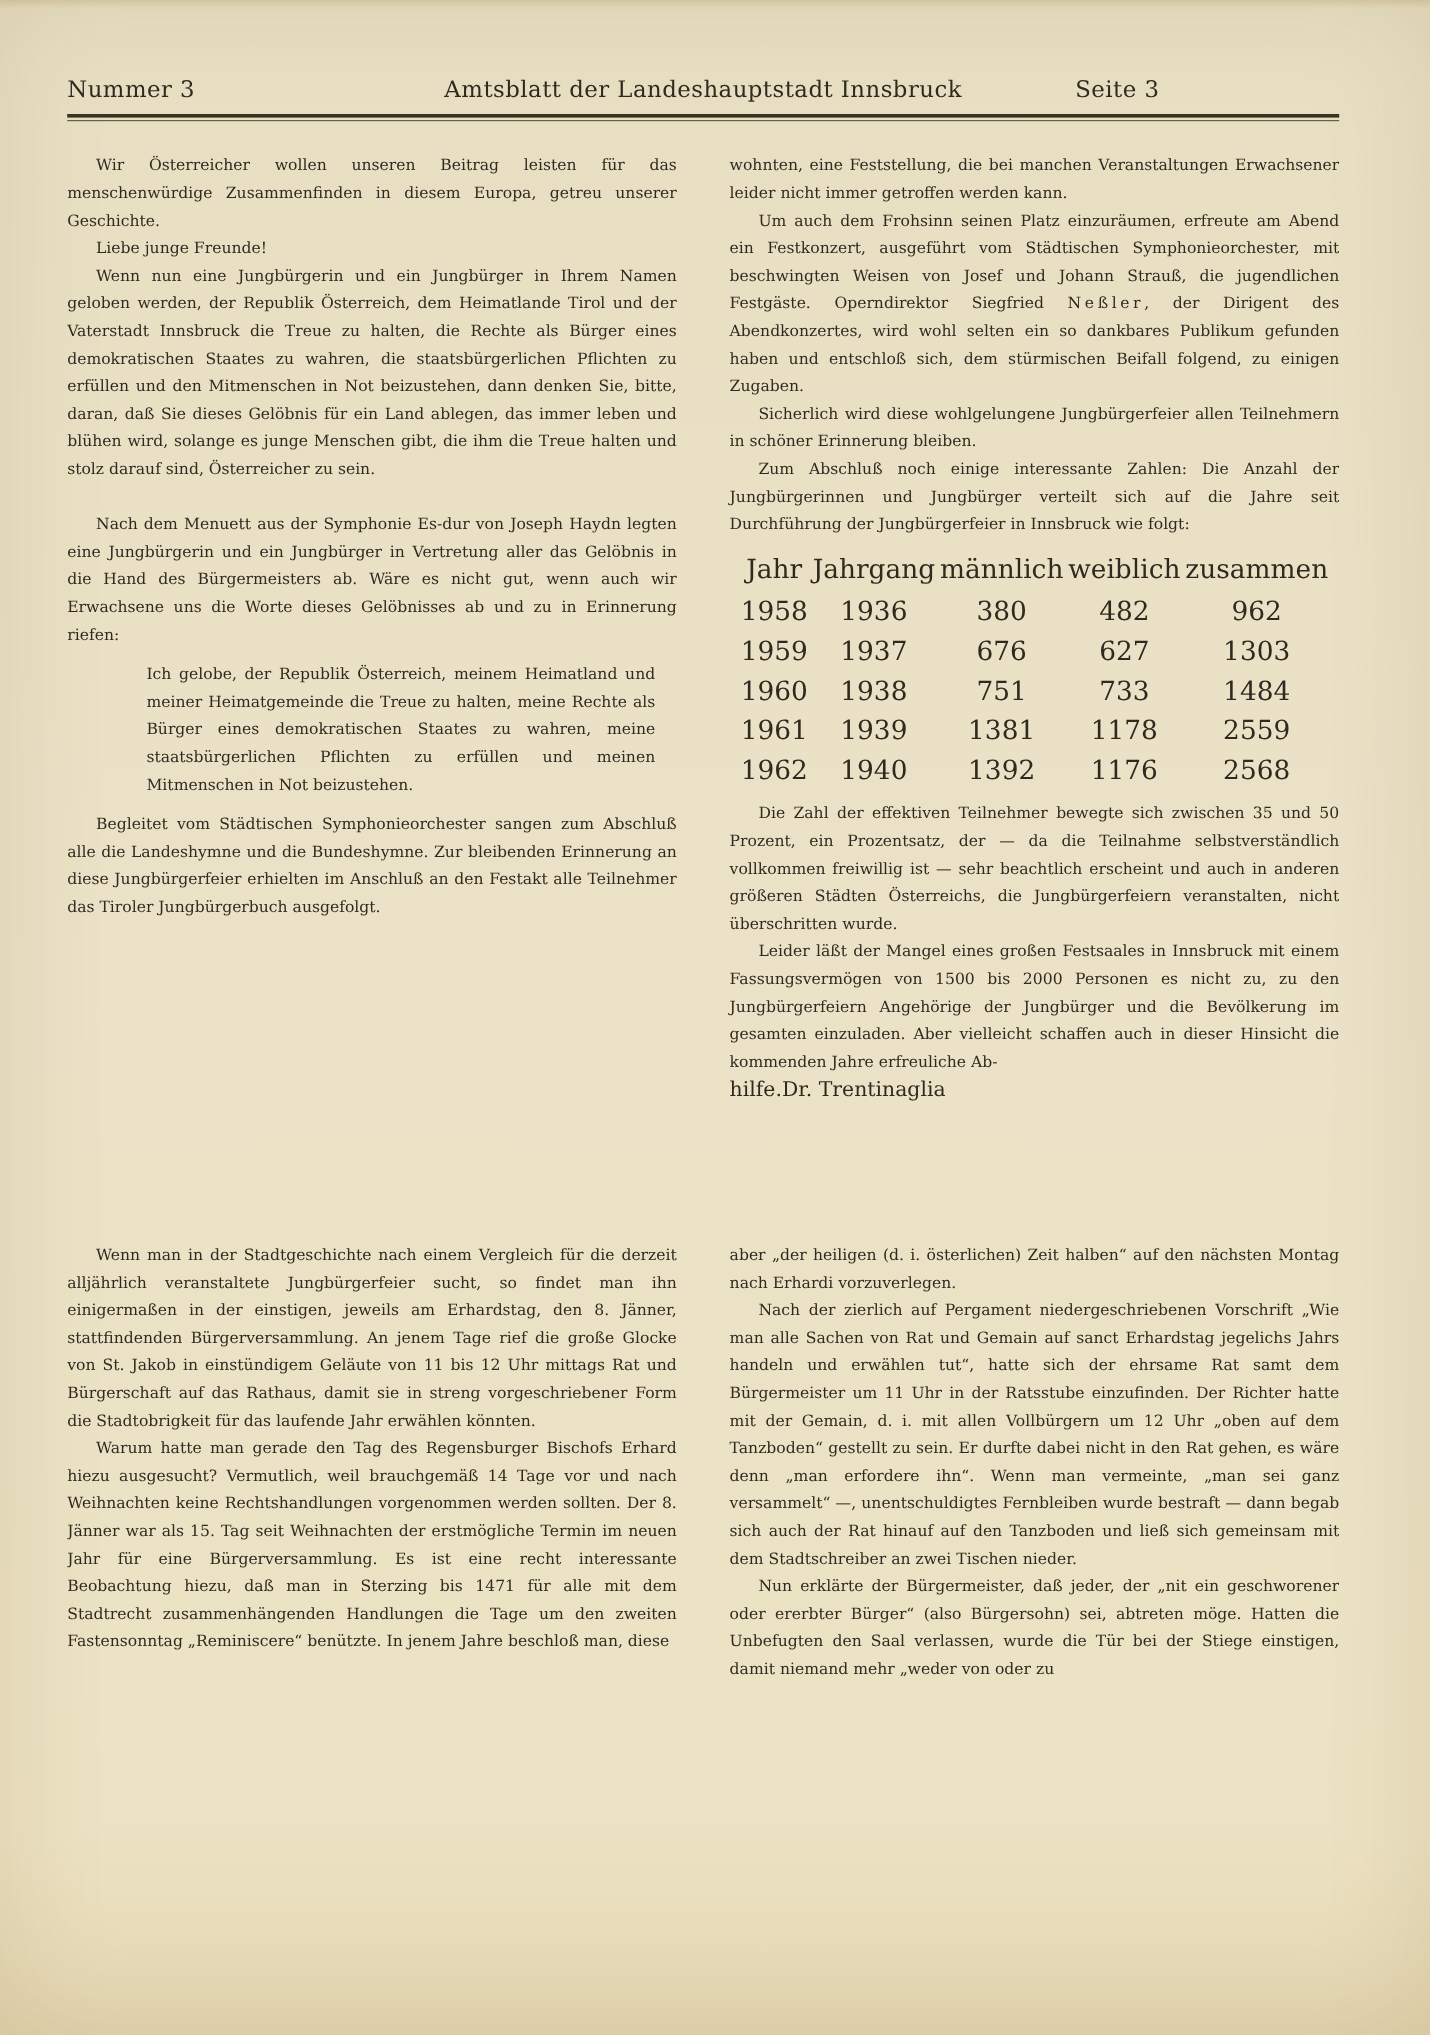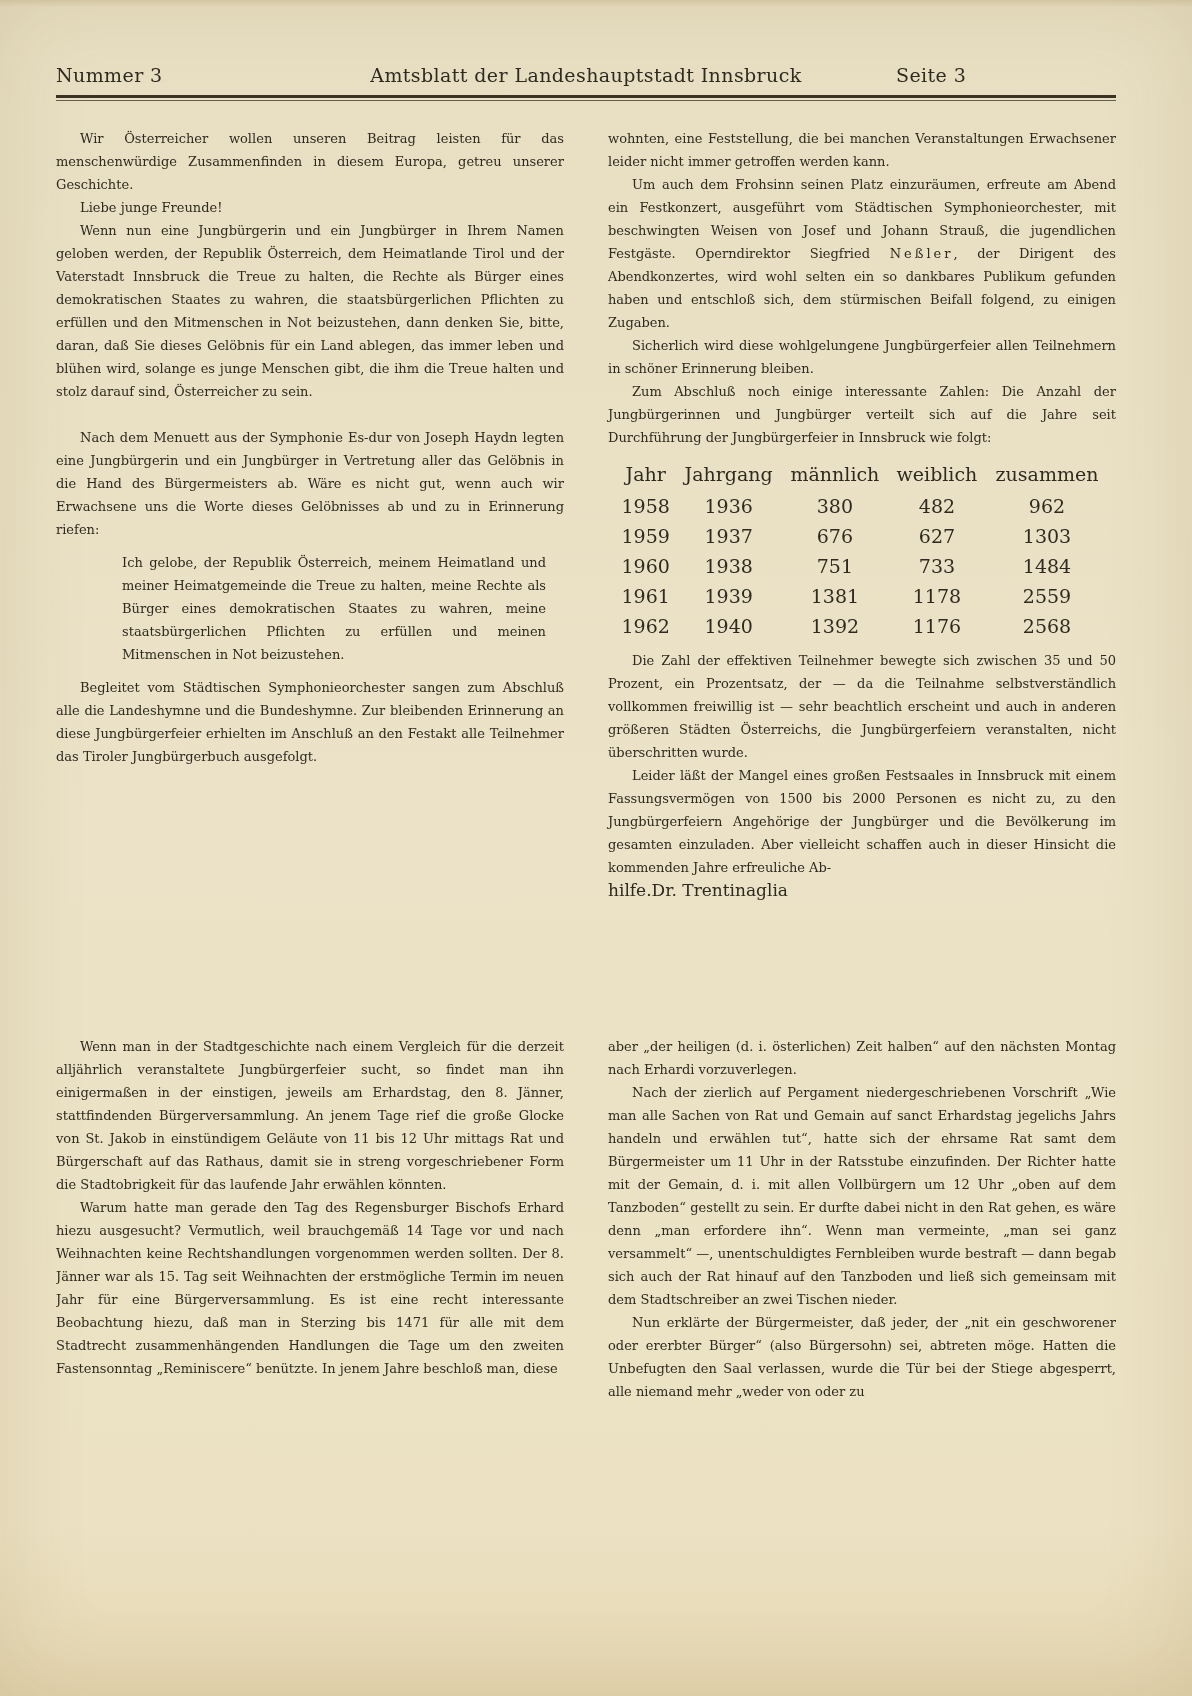--- a/index.html
+++ b/index.html
@@ -39,21 +39,21 @@
   }
   .cont { text-indent: 0; }
   .gap-top { margin-top: 23px; }
   .pledge { margin: 10px 18px 10px 66px; text-indent: 0; }
   .sperr { letter-spacing: 3px; }
 
   .stat-table {
     width: 97%;
     margin: 10px auto 8px auto;
     border-collapse: collapse;
-    font-size: 19px;
+    font-size: 22px;
   }
   .stat-table th { font-weight: normal; padding: 4px 2px 6px 2px; text-align: center; }
   .stat-table td { padding: 4px 2px; text-align: center; }
 
   .sigline {
     display: flex; justify-content: flex-start;
     font-size: 17px; line-height: 23px;
   }
 
   .heading {
@@ -151,17 +151,17 @@
 
 
   <section class="cols section2">
     <div class="col">
       <p class="p">Wenn man in der Stadtgeschichte nach einem Vergleich für die derzeit alljährlich veranstaltete Jungbürgerfeier sucht, so findet man ihn einigermaßen in der einstigen, jeweils am Erhardstag, den 8. Jänner, stattfindenden Bürgerversammlung. An jenem Tage rief die große Glocke von St. Jakob in einstündigem Geläute von 11 bis 12 Uhr mittags Rat und Bürgerschaft auf das Rathaus, damit sie in streng vorgeschriebener Form die Stadtobrigkeit für das laufende Jahr erwählen könnten.</p>
       <p class="p">Warum hatte man gerade den Tag des Regensburger Bischofs Erhard hiezu ausgesucht? Vermutlich, weil brauchgemäß 14 Tage vor und nach Weihnachten keine Rechtshandlungen vorgenommen werden sollten. Der 8. Jänner war als 15. Tag seit Weihnachten der erstmögliche Termin im neuen Jahr für eine Bürgerversammlung. Es ist eine recht interessante Beobachtung hiezu, daß man in Sterzing bis 1471 für alle mit dem Stadtrecht zusammenhängenden Handlungen die Tage um den zweiten Fastensonntag „Reminiscere“ benützte. In jenem Jahre beschloß man, diese</p>
     </div>
     <div class="col">
       <p class="p cont">aber „der heiligen (d. i. österlichen) Zeit halben“ auf den nächsten Montag nach Erhardi vorzuverlegen.</p>
       <p class="p">Nach der zierlich auf Pergament niedergeschriebenen Vorschrift „Wie man alle Sachen von Rat und Gemain auf sanct Erhardstag jegelichs Jahrs handeln und erwählen tut“, hatte sich der ehrsame Rat samt dem Bürgermeister um 11 Uhr in der Ratsstube einzufinden. Der Richter hatte mit der Gemain, d. i. mit allen Vollbürgern um 12 Uhr „oben auf dem Tanzboden“ gestellt zu sein. Er durfte dabei nicht in den Rat gehen, es wäre denn „man erfordere ihn“. Wenn man vermeinte, „man sei ganz versammelt“ —, unentschuldigtes Fernbleiben wurde bestraft — dann begab sich auch der Rat hinauf auf den Tanzboden und ließ sich gemeinsam mit dem Stadtschreiber an zwei Tischen nieder.</p>
-      <p class="p">Nun erklärte der Bürgermeister, daß jeder, der „nit ein geschworener oder ererbter Bürger“ (also Bürgersohn) sei, abtreten möge. Hatten die Unbefugten den Saal verlassen, wurde die Tür bei der Stiege abgesperrt, alle niemand mehr „weder von oder zu</p>
+      <p class="p">Nun erklärte der Bürgermeister, daß jeder, der „nit ein geschworener oder ererbter Bürger“ (also Bürgersohn) sei, abtreten möge. Hatten die Unbefugten den Saal verlassen, wurde die Tür bei der Stiege einstigen, damit niemand mehr „weder von oder zu</p>
     </div>
   </section>
 
 </div>
 
 </body></html>

